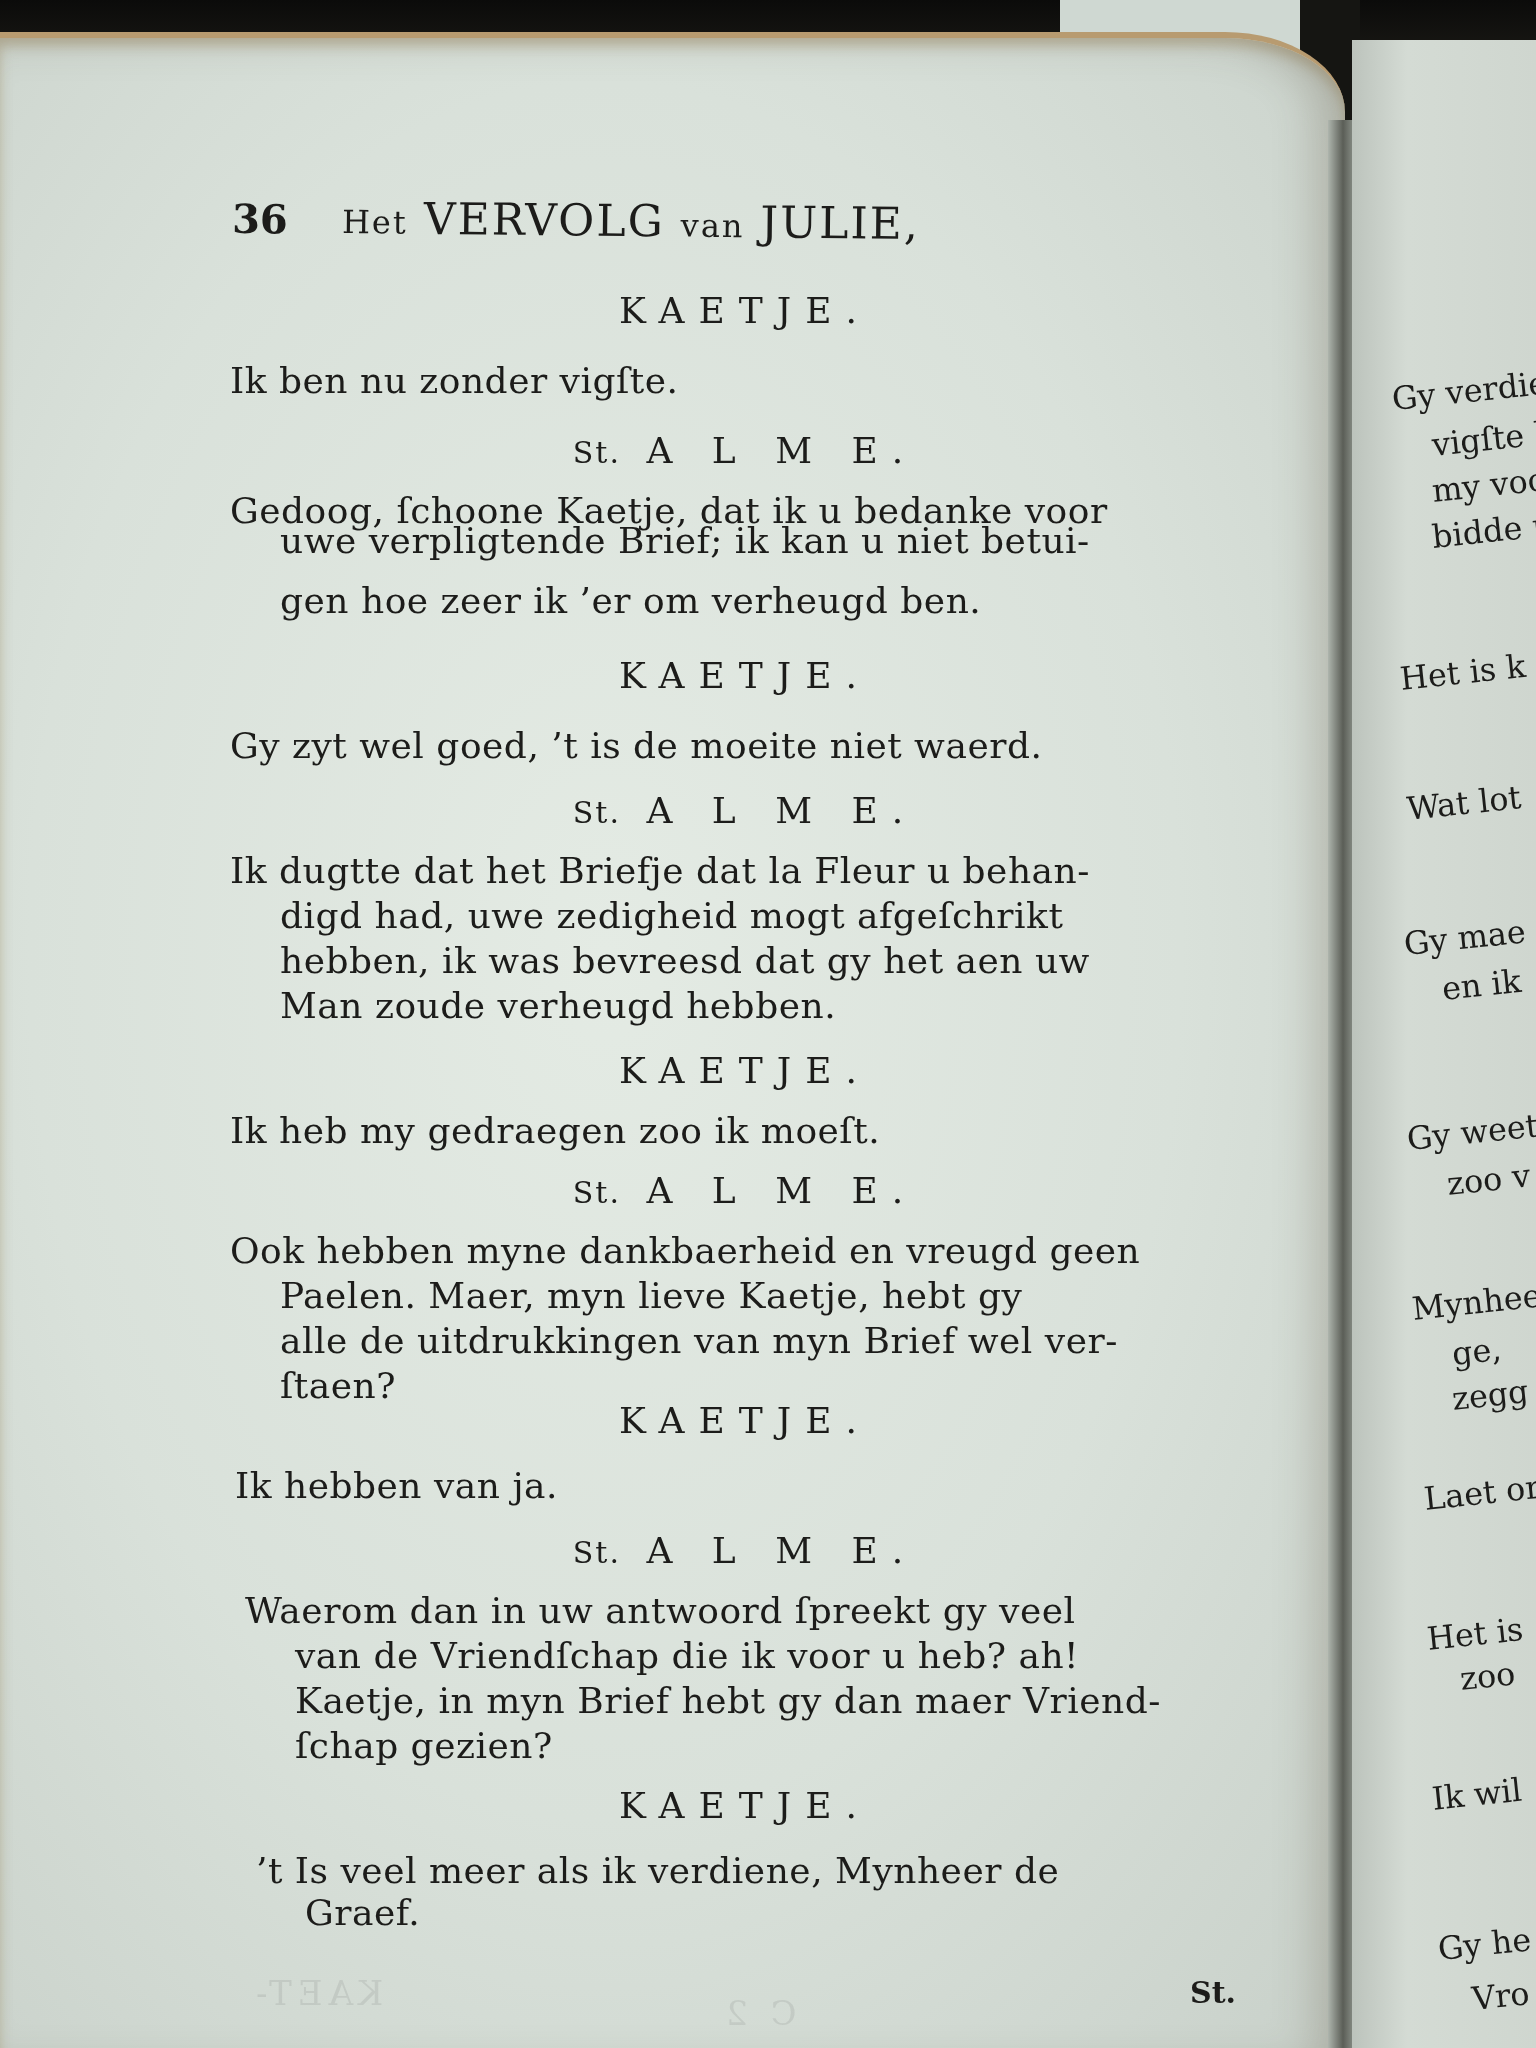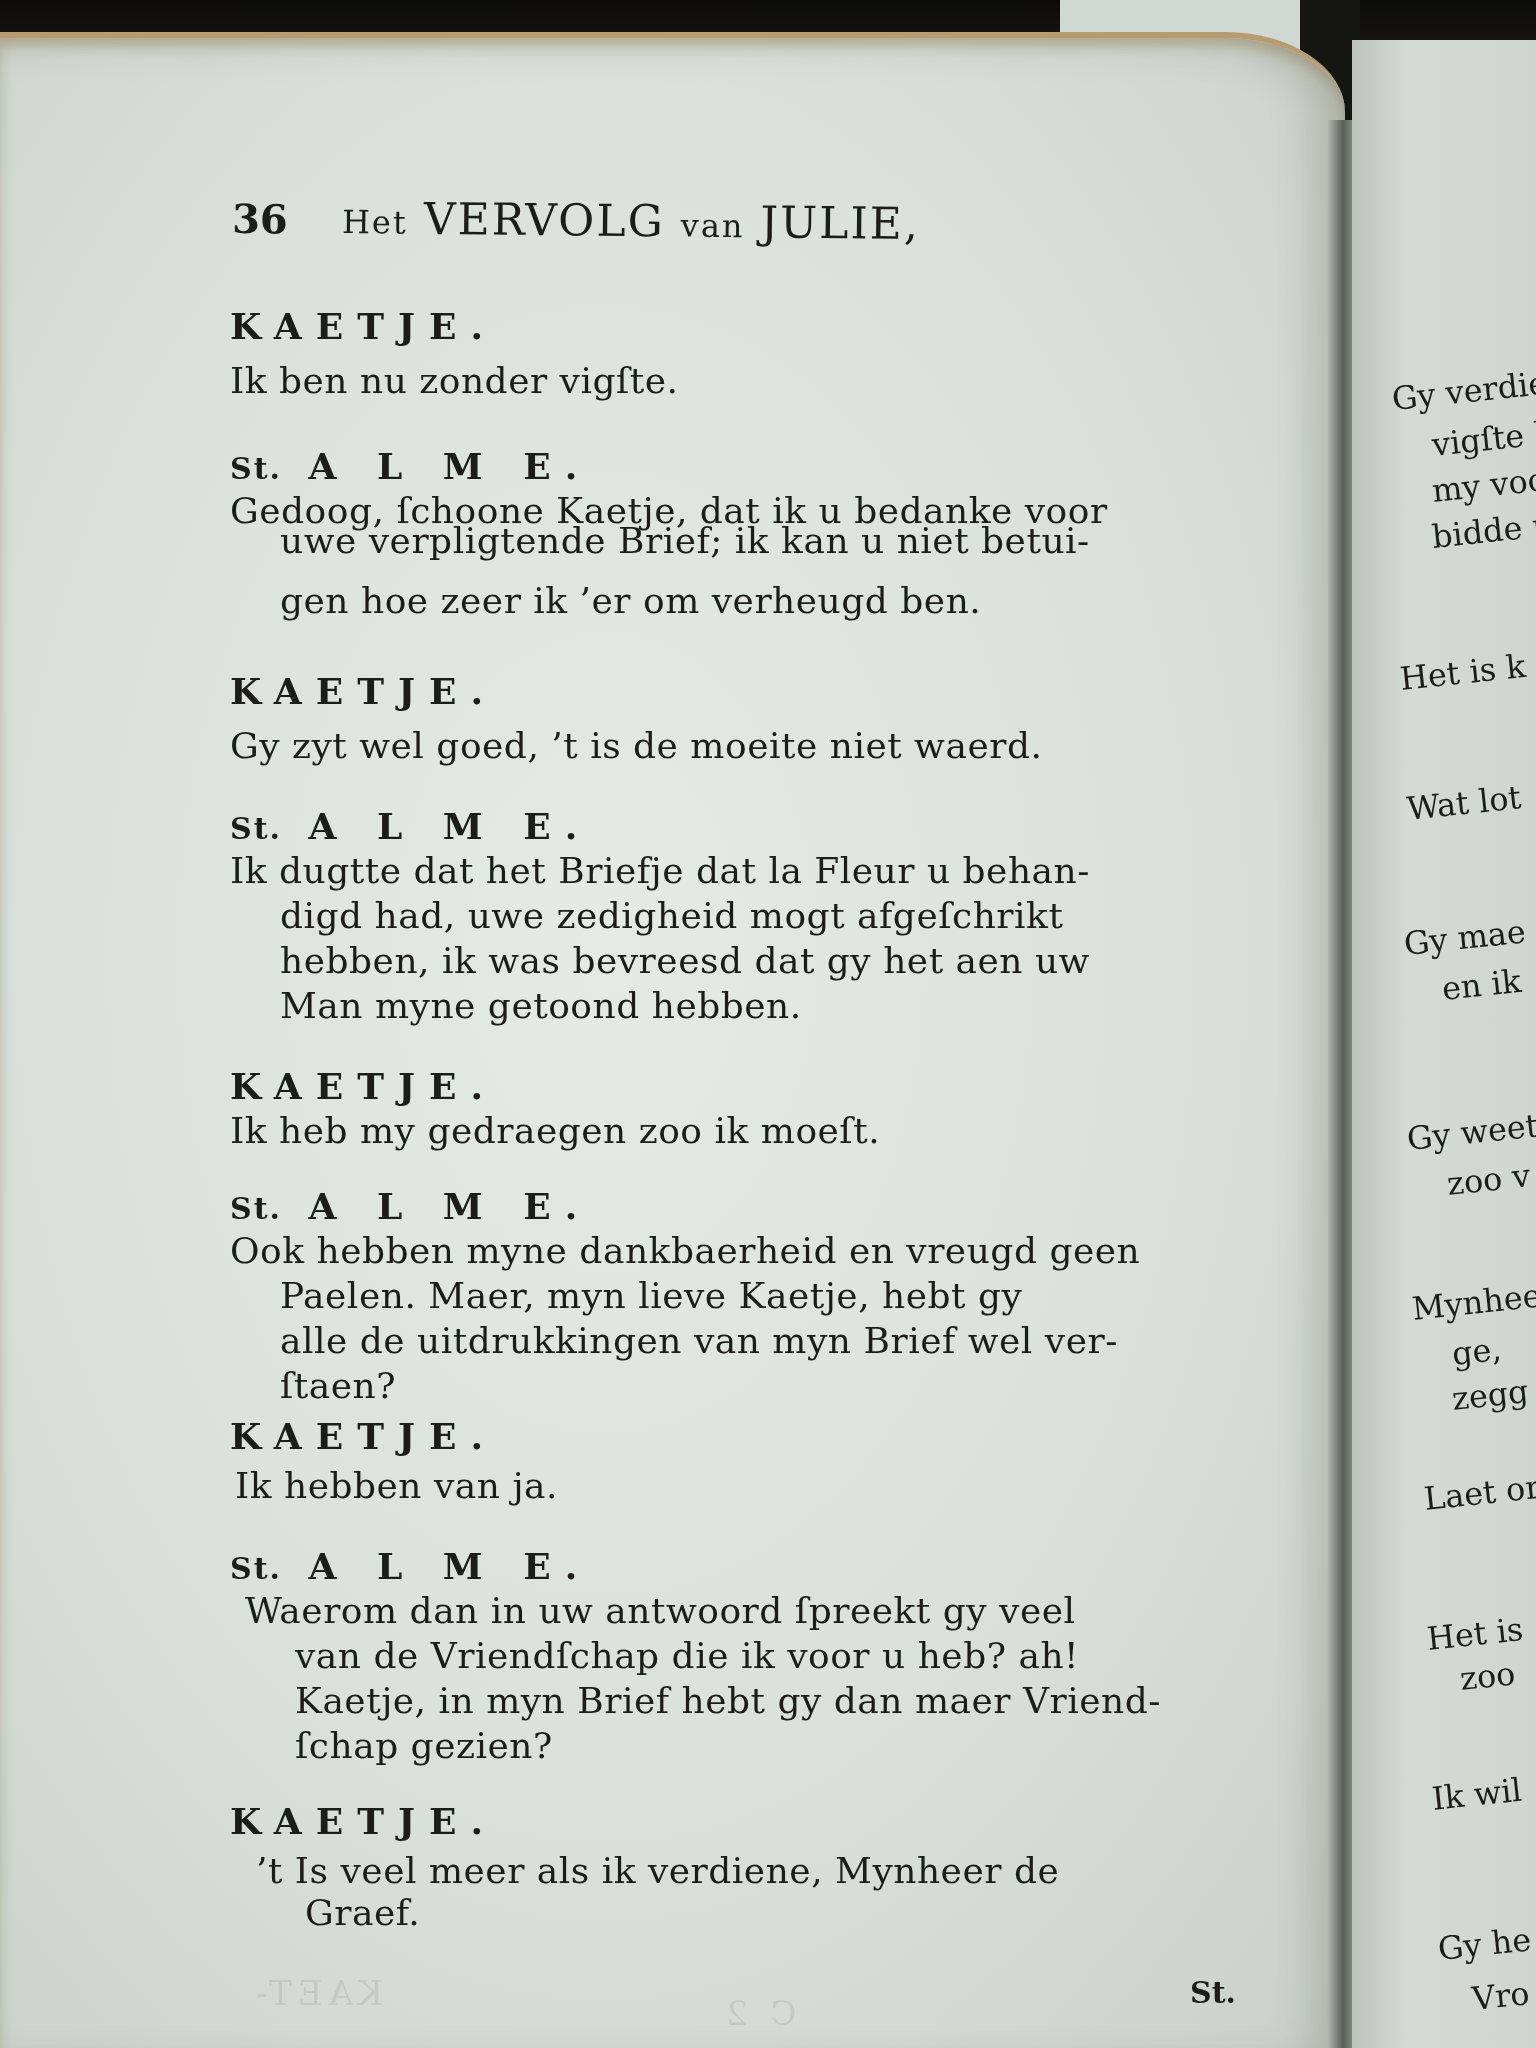--- a/index.html
+++ b/index.html
@@ -43,22 +43,22 @@
     }
     .header {
       position:absolute; left:232px; top:196px; width:980px; height:70px;
       transform:rotate(0.6deg);
     }
     .page-number { position:absolute; left:0; top:4px; font-size:40px; font-weight:bold; }
     .running-title { position:absolute; left:110px; top:0; font-size:44px; letter-spacing:2px; white-space:nowrap; }
     .running-title .sc { font-size:32px; }
     .body { position:absolute; left:230px; top:280px; width:1030px; }
     .speaker {
-      position:absolute; width:1030px; text-align:left;
-      font-size:36px; letter-spacing:14px; font-weight:bold;margin-top:15px;
+      position:absolute; width:1030px; text-align:center;
+      font-size:36px; letter-spacing:14px; font-weight:normal;
     }
     .speaker .st { letter-spacing:2px; font-size:30px; }
     .line {
       position:absolute; font-size:36px; white-space:nowrap; letter-spacing:0.5px;
     }
     .catch { position:absolute; font-size:30px; font-weight:bold; }
     .rp-line { position:absolute; font-size:32px; white-space:nowrap; transform:rotate(-6deg); transform-origin:left center; }
   </style>
 </head>
 <body>
@@ -116,21 +116,21 @@
   <div class="line" style="left:50px; top:240px;">uwe verpligtende Brief; ik kan u niet betui-</div>
   <div class="line" style="left:50px; top:300px;">gen hoe zeer ik ’er om verheugd ben.</div>
 
   <div class="speaker" style="top:375px;">KAETJE.</div>
   <div class="line" style="left:0; top:445px;">Gy zyt wel goed, ’t is de moeite niet waerd.</div>
 
   <div class="speaker" style="top:510px;"><span class="st">St.</span> <span>A L M E.</span></div>
   <div class="line" style="left:0; top:570px;">Ik dugtte dat het Briefje dat la Fleur u behan-</div>
   <div class="line" style="left:50px; top:615px;">digd had, uwe zedigheid mogt afgeſchrikt</div>
   <div class="line" style="left:50px; top:660px;">hebben, ik was bevreesd dat gy het aen uw</div>
-  <div class="line" style="left:50px; top:705px;">Man myne getoond hebben.</div>
+  <div class="line" style="left:50px; top:705px;">Man zoude verheugd hebben.</div>
 
   <div class="speaker" style="top:770px;">KAETJE.</div>
   <div class="line" style="left:0; top:830px;">Ik heb my gedraegen zoo ik moeſt.</div>
 
   <div class="speaker" style="top:890px;"><span class="st">St.</span> <span>A L M E.</span></div>
   <div class="line" style="left:0; top:950px;">Ook hebben myne dankbaerheid en vreugd geen</div>
   <div class="line" style="left:50px; top:995px;">Paelen. Maer, myn lieve Kaetje, hebt gy</div>
   <div class="line" style="left:50px; top:1040px;">alle de uitdrukkingen van myn Brief wel ver-</div>
   <div class="line" style="left:50px; top:1085px;">ſtaen?</div>
 

